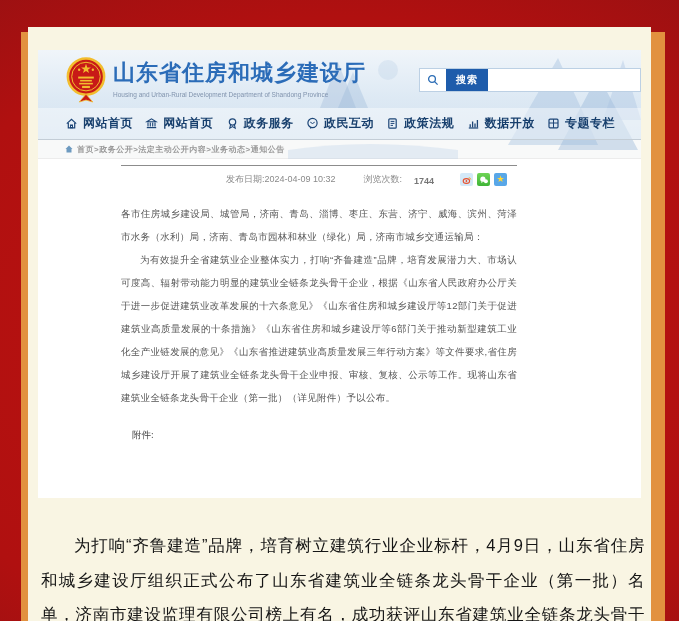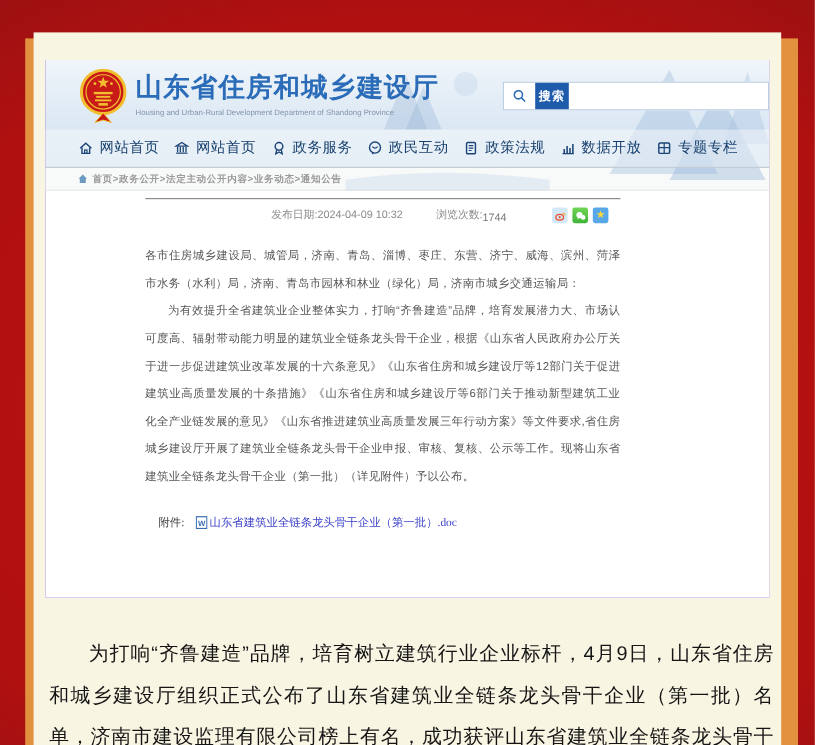--- a/index.html
+++ b/index.html
@@ -7,49 +7,49 @@
     width:679px;height:621px;overflow:hidden;
     font-family:"Liberation Sans","DejaVu Sans",sans-serif;
     background:radial-gradient(120% 95% at 50% 55%, #bd1310 0%, #b01010 55%, #8e1113 85%, #7c0f12 100%);
     position:relative;
   }
   .stage{position:absolute;inset:0;}
   .orange-frame{position:absolute;left:21px;top:32px;width:644px;bottom:0;background:#e2913f;}
   .card{position:absolute;left:28px;top:27px;width:623px;bottom:0;background:#f9f5e3;}
 
   
-  .site-shot{margin:23px 10px 0 10px;width:603px;background:#6d28d9;}
+  .site-shot{margin:23px 10px 0 10px;width:603px;background:#fef9c3;}
   .hdr{position:relative;height:109px;background:linear-gradient(180deg,#f0f5fa 0%,#dde9f4 45%,#cfdfee 100%);}
   .hdr-art{position:absolute;inset:0;pointer-events:none;}
   .banner{position:relative;height:58px;z-index:1;}
   .emblem{position:absolute;left:28px;top:7px;width:40px;height:47px;}
   .agency{position:absolute;left:75px;top:8px;width:300px;}
   .agency-name{font-size:22px;font-weight:bold;color:#2b6cb8;letter-spacing:1px;white-space:nowrap;}
   .agency-en{font-size:6.5px;color:#8093ad;margin-top:3px;white-space:nowrap;}
   .search{position:absolute;left:381px;top:18px;width:222px;height:24px;display:flex;background:#fff;border:1px solid #bcd0e4;box-sizing:border-box;}
   .search-ico{width:26px;display:flex;align-items:center;justify-content:center;}
   .search-input{flex:1;border:0;outline:none;font-size:8.5px;color:#444;background:transparent;padding:0;}
   .search-input::placeholder{color:#b3b3b3;}
-  .search-btn{width:28px;background:#1e5cab;color:#fff;font-size:10px;font-weight:bold;border:0;cursor:pointer;letter-spacing:1px;padding:0;}
+  .search-btn{width:42px;background:#1e5cab;color:#fff;font-size:10px;font-weight:bold;border:0;cursor:pointer;letter-spacing:1px;padding:0;}
   .navbar{position:relative;z-index:1;height:31px;display:flex;align-items:center;justify-content:space-between;padding:0 26px 0 27px;background:rgba(255,255,255,.42);border-bottom:1px solid #c3cdd6;}
   .nav-item{display:flex;align-items:center;gap:5px;cursor:pointer;}
   .nav-item svg{display:block;}
-  .nav-label{font-size:12px;font-weight:normal;color:#173f6d;white-space:nowrap;letter-spacing:.5px;}
+  .nav-label{font-size:12px;font-weight:bold;color:#173f6d;white-space:nowrap;letter-spacing:.5px;}
   .crumbbar{height:18px;display:flex;align-items:center;gap:4px;padding-left:27px;background:#f8f9f9;border-bottom:1px solid #ececec;}
   .crumb-text{font-size:8px;color:#9a9a9a;letter-spacing:.5px;cursor:pointer;font-weight:bold;}
 
   
   .article{height:339px;background:#fff;overflow:hidden;}
   .article-inner{margin-left:83px;width:396px;}
   .art-title{margin-top:19px;font-size:11px;line-height:19px;font-weight:bold;color:#333;text-align:center;letter-spacing:.3px;}
   .meta-rule{border:0;border-top:1px solid #8c8c8c;margin:6px 0 0 0;}
   .meta-row{display:flex;align-items:flex-end;margin-top:7px;font-size:9px;color:#8a8a8a;}
   .meta-pub{margin-left:105px;}
   .meta-views-label{margin-left:28px;}
-  .meta-views-val{color:#777;}
+  .meta-views-val{margin-left:12px;color:#777;font-weight:bold;}
   .share{margin-left:auto;margin-right:10px;display:flex;gap:4px;}
   .share-ico{width:13px;height:13px;border-radius:2px;display:flex;align-items:center;justify-content:center;cursor:pointer;}
   .ico-weibo{background:#d4e9f8;}
   .ico-wechat{background:linear-gradient(180deg,#6fd455,#3fb437);}
   .ico-fav{background:#58a7e8;font-size:9px;color:#ffd738;line-height:1;}
   .body-text{margin-top:16px;font-family:Liberation Sans, sans-serif;font-size:9.5px;line-height:23px;color:#555;text-align:justify;letter-spacing:.3px;}
   .body-text p{margin:0;}
   .p-indent{text-indent:2em;}
   .attach{margin-top:20px;padding-left:11px;font-family:"Liberation Serif","DejaVu Serif",serif;font-size:9.5px;color:#444;display:flex;align-items:flex-start;gap:9px;}
   .attach-link{color:#3c41c8;cursor:pointer;text-decoration:none;display:inline-flex;align-items:center;gap:2px;}
@@ -195,27 +195,20 @@
             </span>
           </div>
 
           <div class="body-text">
             <p>各市住房城乡建设局、城管局，济南、青岛、淄博、枣庄、东营、济宁、威海、滨州、菏泽市水务（水利）局，济南、青岛市园林和林业（绿化）局，济南市城乡交通运输局：</p>
             <p class="p-indent">为有效提升全省建筑业企业整体实力，打响“齐鲁建造”品牌，培育发展潜力大、市场认可度高、辐射带动能力明显的建筑业全链条龙头骨干企业，根据《山东省人民政府办公厅关于进一步促进建筑业改革发展的十六条意见》《山东省住房和城乡建设厅等12部门关于促进建筑业高质量发展的十条措施》《山东省住房和城乡建设厅等6部门关于推动新型建筑工业化全产业链发展的意见》《山东省推进建筑业高质量发展三年行动方案》等文件要求,省住房城乡建设厅开展了建筑业全链条龙头骨干企业申报、审核、复核、公示等工作。现将山东省建筑业全链条龙头骨干企业（第一批）（详见附件）予以公布。</p>
           </div>
 
           <div class="attach">
             <span>附件:</span>
-            <a class="attach-link">
-              <svg width="10" height="11" viewBox="0 0 10 11">
-                  <rect x="0.6" y="0.6" width="8.8" height="9.8" fill="#fff" stroke="#3b6fb5" stroke-width="1"></rect>
-                  <text x="5" y="8" font-size="6.5" font-weight="bold" fill="#3b6fb5" text-anchor="middle" font-family="Liberation Sans, sans-serif">W</text>
-                </svg>
-              <span>山东省建筑业全链条龙头骨干企业（第一批）.doc</span>
-            </a>
           </div>
         </div>
       </div>
     </div>
 
     <div class="commentary">为打响“齐鲁建造”品牌，培育树立建筑行业企业标杆，4月9日，山东省住房和城乡建设厅组织正式公布了山东省建筑业全链条龙头骨干企业（第一批）名单，济南市建设监理有限公司榜上有名，成功获评山东省建筑业全链条龙头骨干企业！</div>
 
   </div>
 </div>
 

